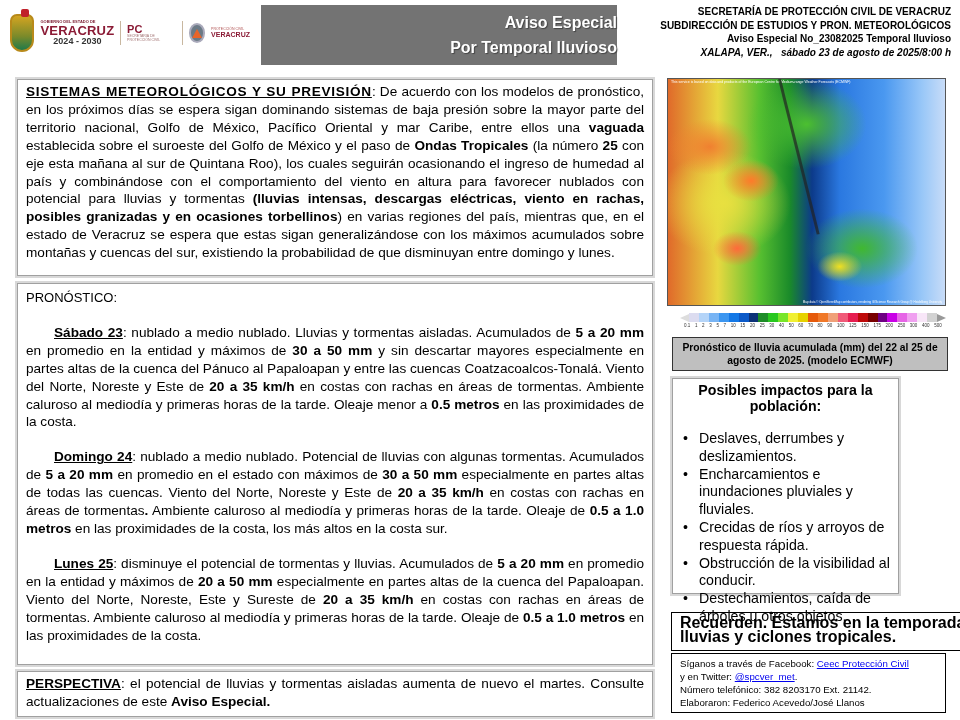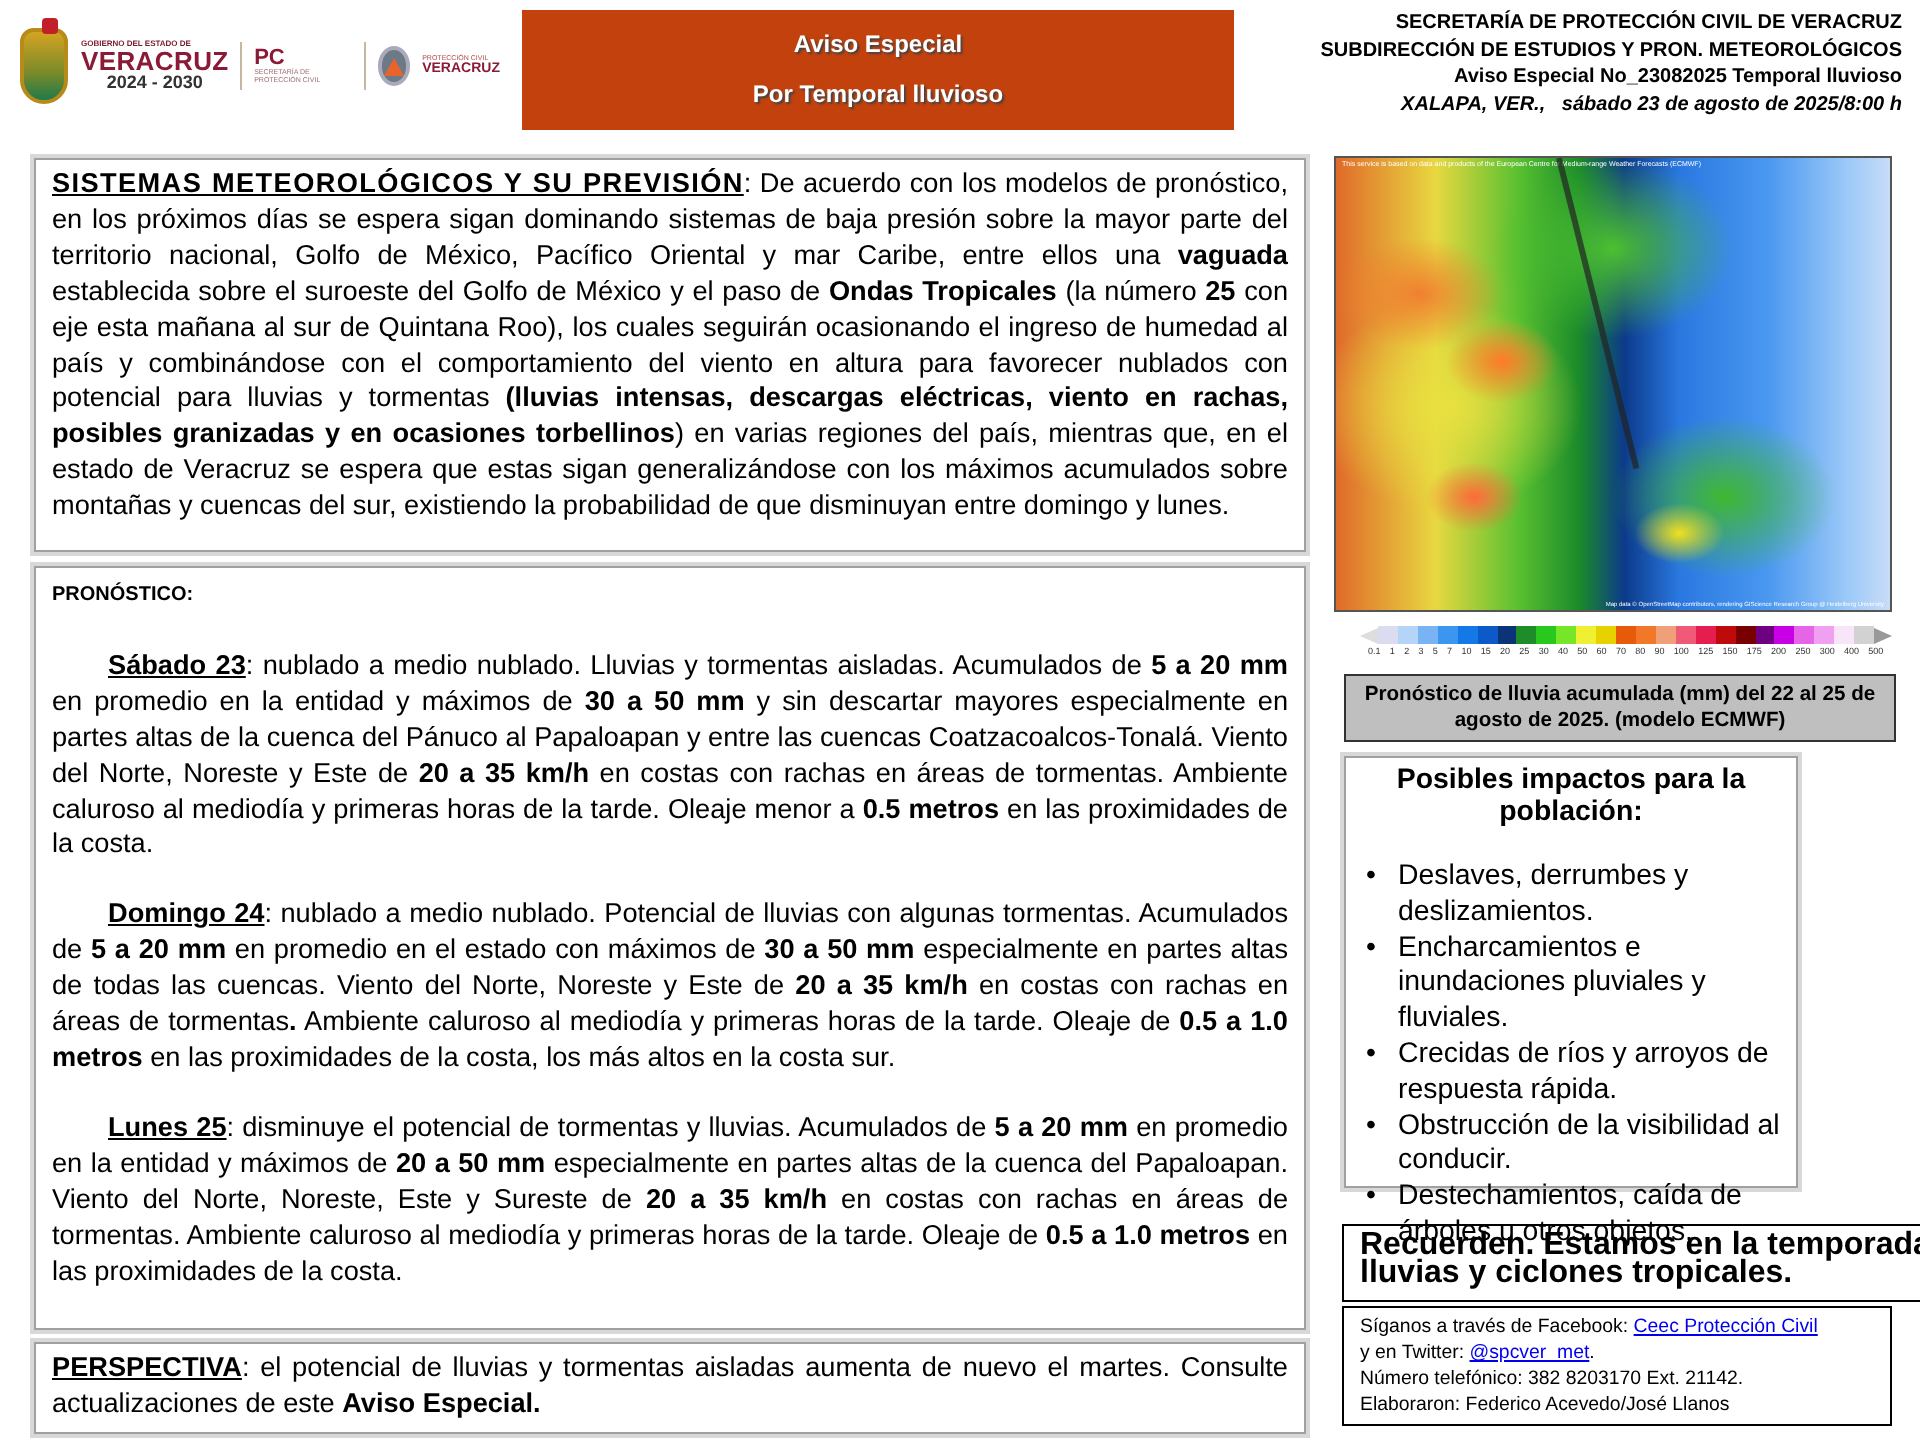--- a/index.html
+++ b/index.html
@@ -17,34 +17,34 @@
   .vsep { width: 1px; height: 24px; background: #c8b7a0; }
   .pc { display: flex; flex-direction: column; line-height: 1; }
   .pc .pc-big { font-size: 11px; color: #8a1a35; font-weight: bold; }
   .pc .pc-small { font-size: 3.5px; color: #a07070; }
   .pcv-circle { width: 20px; height: 20px; border-radius: 50%; background: #6b7a86; border: 2px solid #aab; display: flex; align-items: center; justify-content: center; }
   .pcv-circle span { width: 0; height: 0; border-left: 5px solid transparent; border-right: 5px solid transparent; border-bottom: 9px solid #e8642a; }
   .pcv { display: flex; flex-direction: column; line-height: 1; }
   .pcv .s { font-size: 3.5px; color: #b05050; }
   .pcv .b { font-size: 7px; color: #8a1a35; font-weight: bold; }
 
-  .title-box { position: absolute; left: 261px; top: 5px; width: 356px; height: 60px; background: #c2410c; color: #fff; text-align: center; font-weight: bold; font-size: 12px; line-height: 25px; padding-top: 5px; text-shadow: 1px 1px 1px #444; }
+  .title-box { position: absolute; left: 261px; top: 5px; width: 356px; height: 60px; background: #737373; color: #fff; text-align: right; font-weight: bold; font-size: 16px; line-height: 25px; padding-top: 5px; text-shadow: 1px 1px 1px #444; }
 
   .agency { position: absolute; right: 9px; top: 5px; width: 330px; text-align: right; font-size: 10px; font-weight: bold; line-height: 13.5px; }
 
   
   .panel { position: absolute; background: #fff; border: 1px solid #a0a0a0; outline: 2px solid #d8d8d8; }
   .p-text { font-size: 13.6px; line-height: 17.9px; text-align: justify; }
   .p-text b { font-weight: bold; }
   .u { text-decoration: underline; font-weight: bold; }
   .sistemas { left: 17px; top: 79px; width: 636px; height: 197px; padding: 3px 8px 0 8px; }
   .sistemas .head { letter-spacing: 0.7px; }
 
   .pronostico { left: 17px; top: 283px; width: 636px; height: 382px; padding: 5px 8px 0 8px; }
-  .pronostico .ph { font-weight: bold; font-size: 10px; }
+  .pronostico .ph { font-weight: normal; font-size: 13px; }
   .pronostico .day { text-indent: 28px; }
   .day-gap { height: 17px; }
 
   .perspectiva { left: 17px; top: 671px; width: 636px; height: 46px; padding: 3px 8px 0 8px; }
 
   
   .map { position: absolute; left: 667px; top: 78px; width: 279px; height: 228px; border: 1px solid #555; overflow: hidden;
     background:
       radial-gradient(ellipse 40px 30px at 30% 45%, #ff7a2a 0%, rgba(255,122,42,0) 70%),
       radial-gradient(ellipse 35px 25px at 25% 75%, #ff6a3a 0%, rgba(255,106,58,0) 70%),

